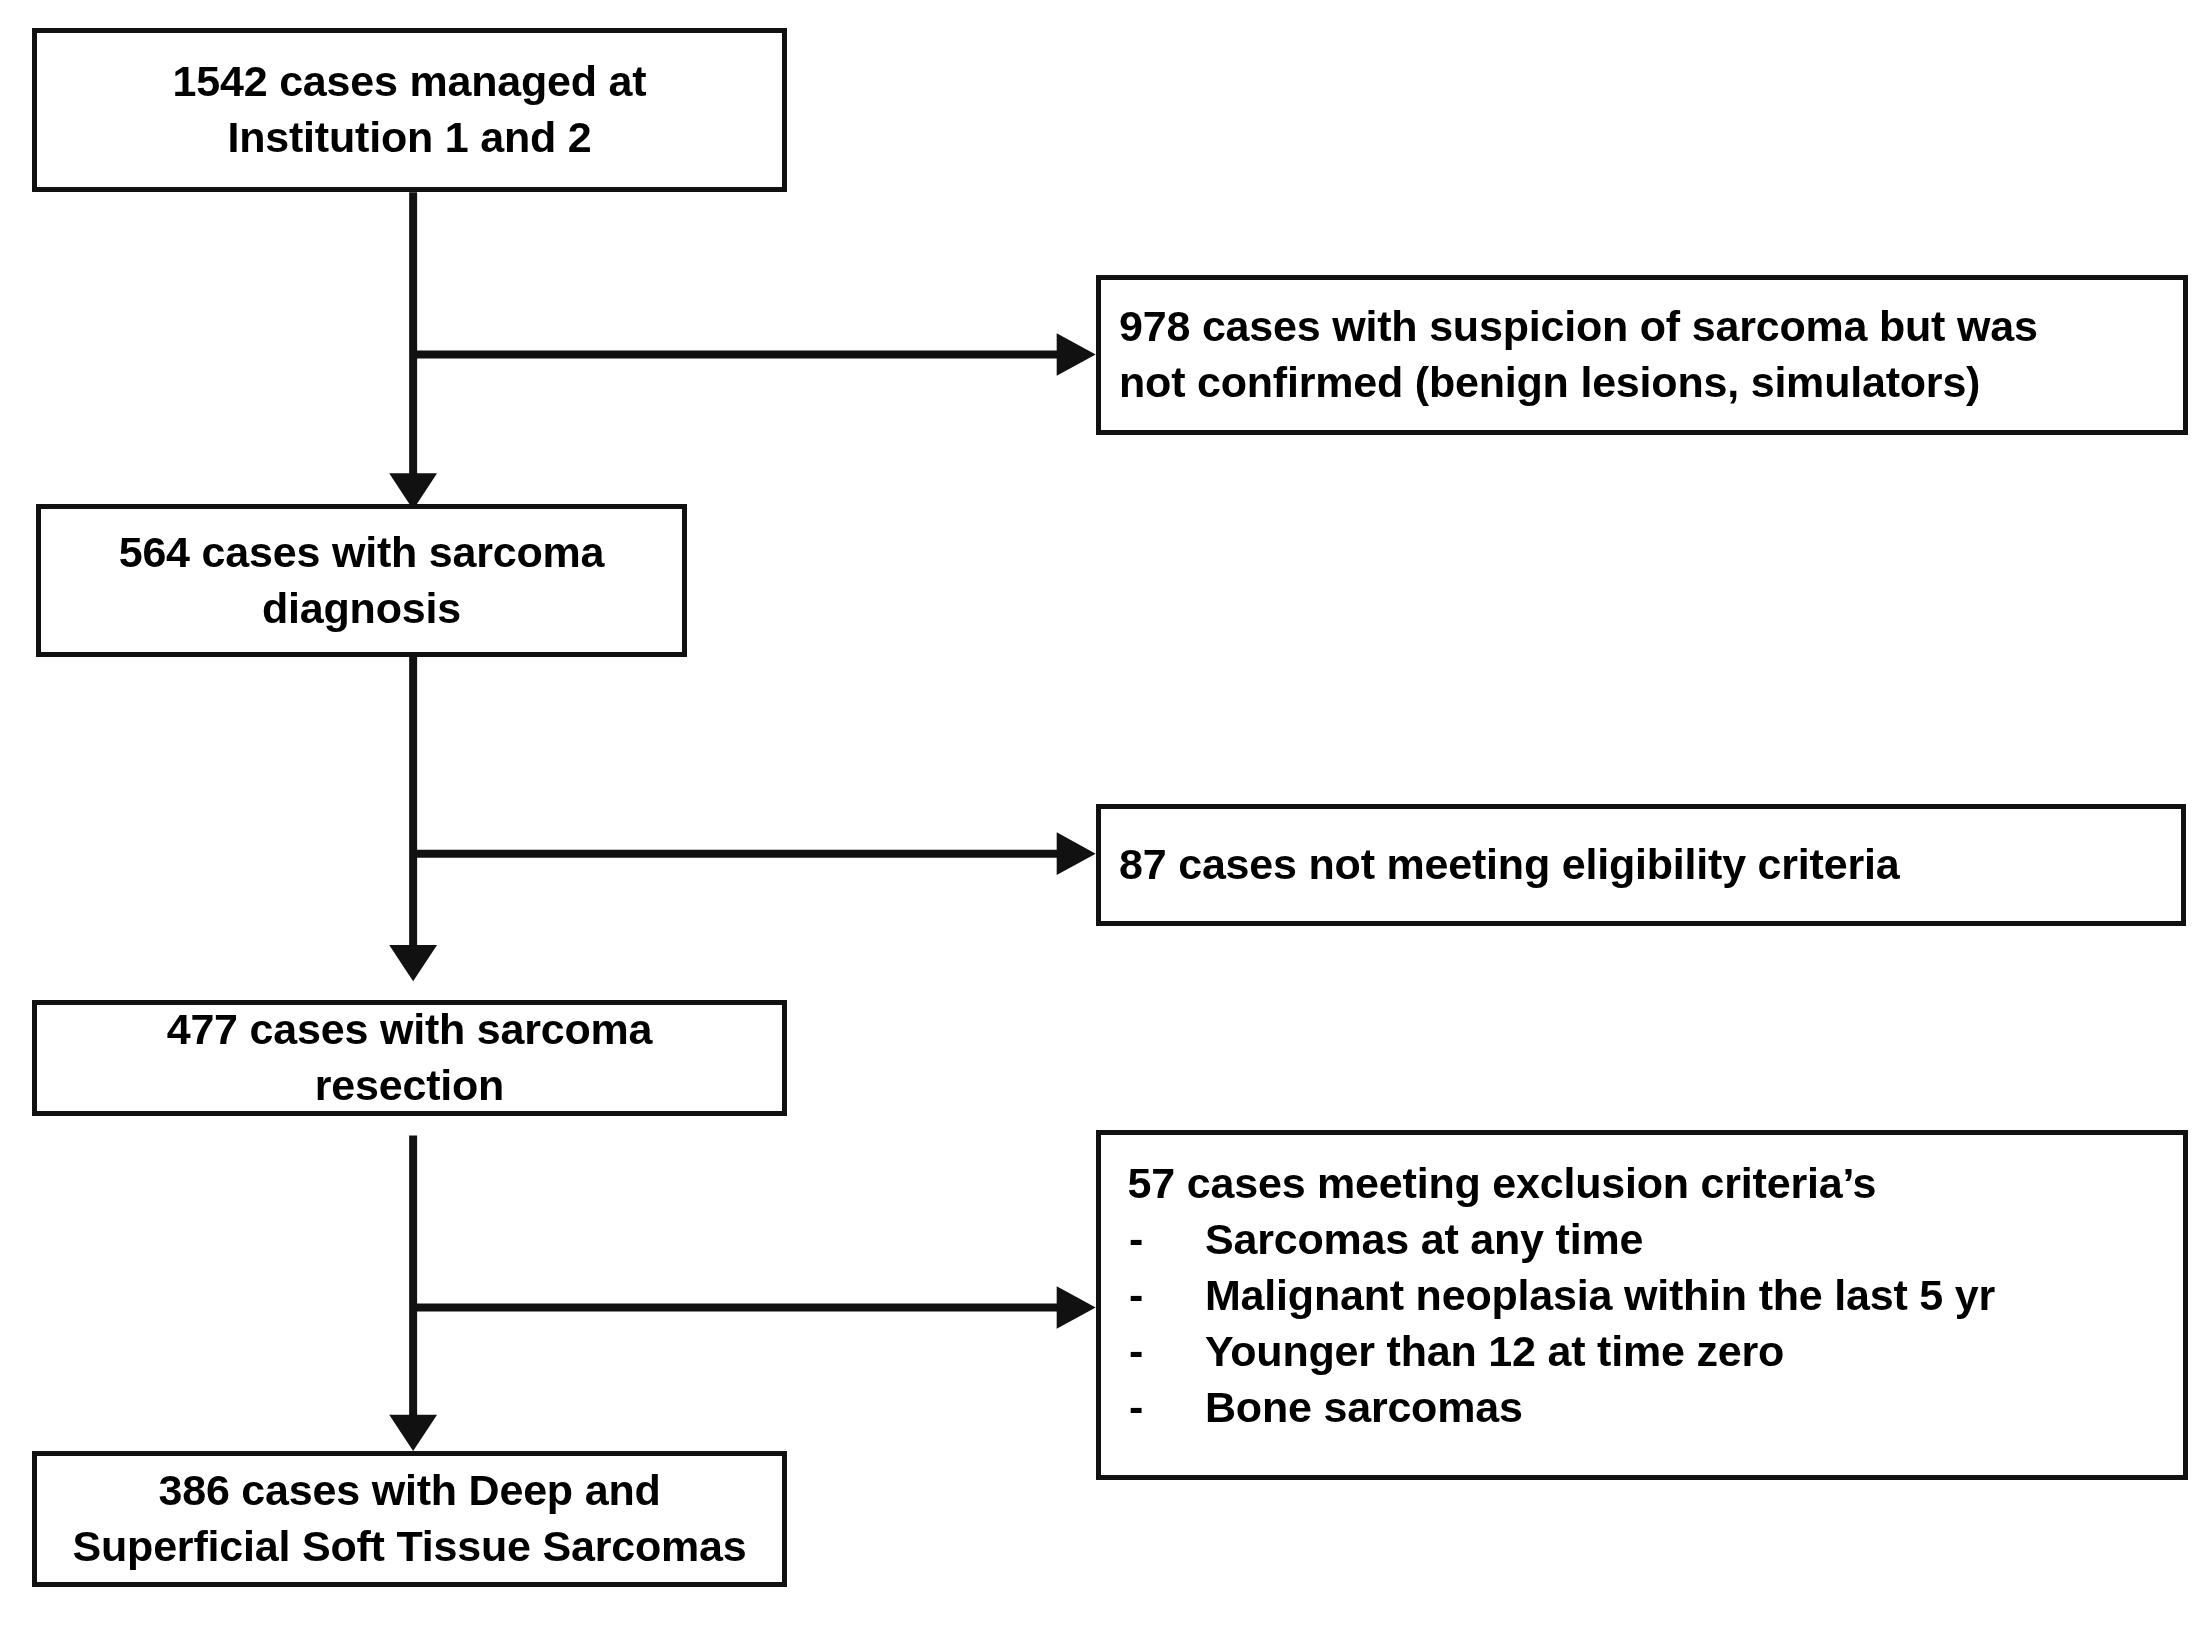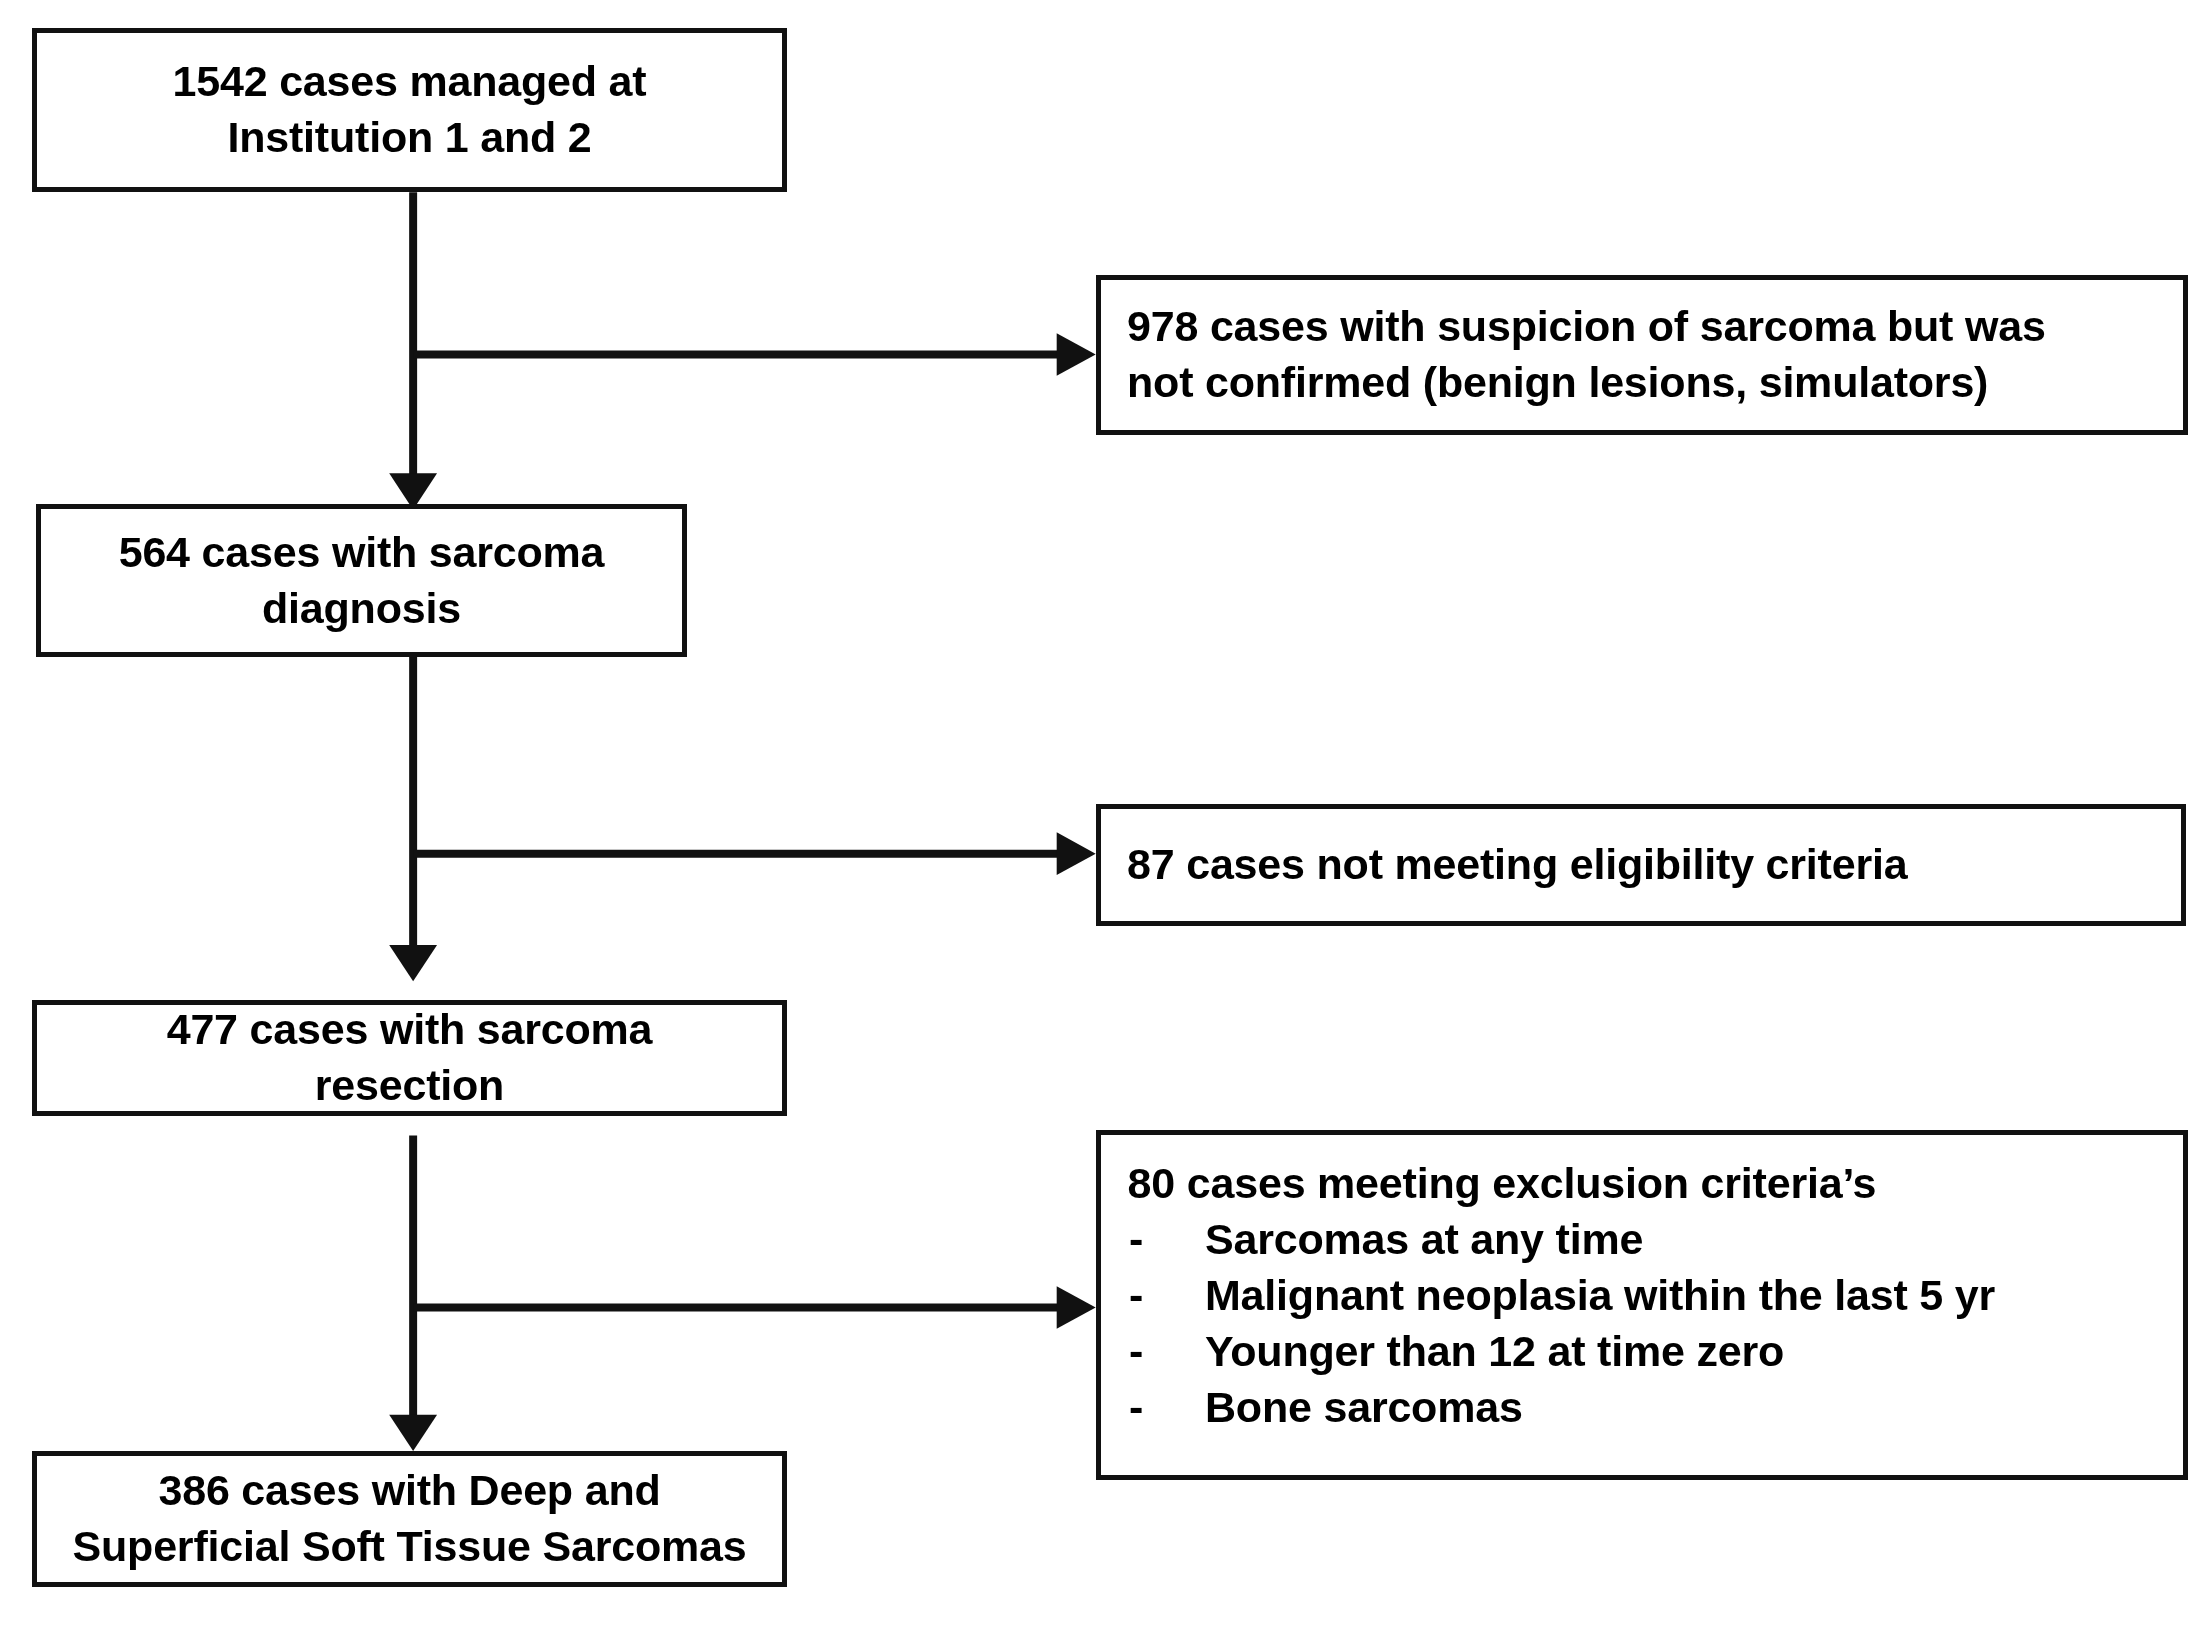--- a/index.html
+++ b/index.html
@@ -43,21 +43,21 @@
     text-align: left;
   }
   .node-text {
     font-size: 43px;
     line-height: 1.30;
     color: #000000;
     letter-spacing: -0.2px;
     white-space: pre-line;
   }
   .node-text.pad-left {
-    padding-left: 26px;
+    padding-left: 18px;
   }
   .crit-heading {
     font-size: 43px;
     line-height: 1.30;
     color: #000000;
     padding-left: 26.6px;
     letter-spacing: -0.2px;
   }
   .crit-list {
     list-style: none;
@@ -152,21 +152,21 @@
   <div class="node-box lefted" style="left:1096px; top:275px; width:1092px; height:160px;">
     <div class="node-text pad-left">978 cases with suspicion of sarcoma but was
 not confirmed (benign lesions, simulators)</div>
   </div>
 
   <div class="node-box lefted" style="left:1096px; top:804px; width:1090px; height:122px;">
     <div class="node-text pad-left">87 cases not meeting eligibility criteria</div>
   </div>
 
   <div class="node-box lefted" style="left:1096px; top:1130px; width:1092px; height:350px; justify-content:flex-start; padding-top:21px;">
-    <div class="crit-heading">80 cases meeting exclusion criteria’s</div>
+    <div class="crit-heading">57 cases meeting exclusion criteria’s</div>
     <ul class="crit-list">
       <li class="crit-item">
         <span class="crit-dash">-</span>
         <span class="crit-label">Sarcomas at any time</span>
       </li>
       <li class="crit-item">
         <span class="crit-dash">-</span>
         <span class="crit-label">Malignant neoplasia within the last 5 yr</span>
       </li>
       <li class="crit-item">

